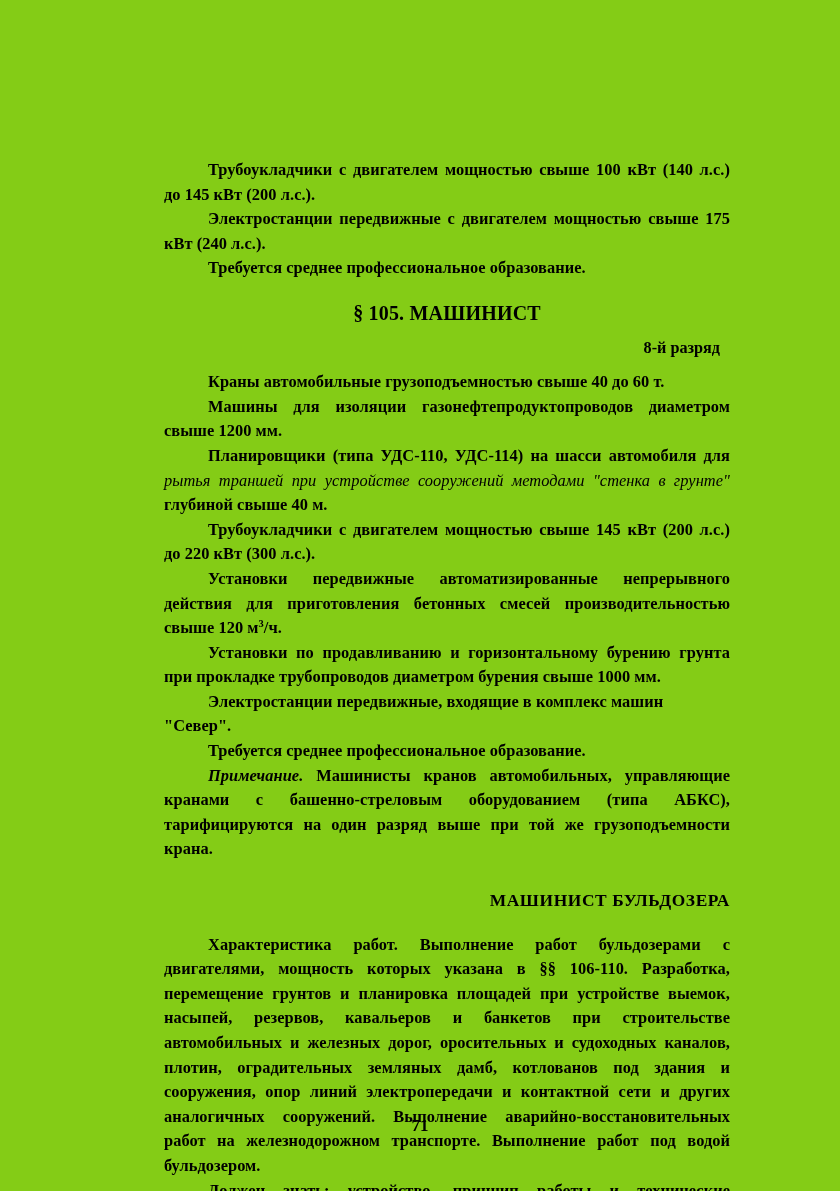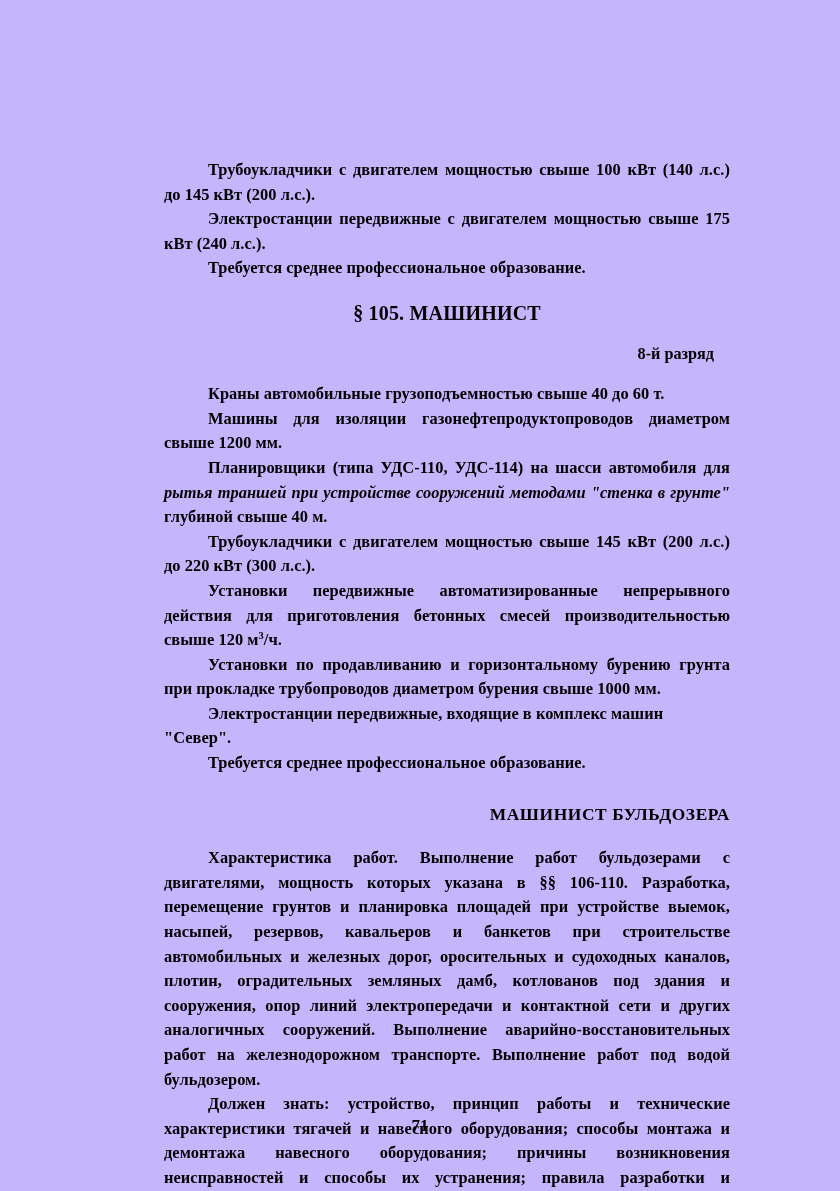--- a/index.html
+++ b/index.html
@@ -15,21 +15,21 @@
     color: #000000;
     position: relative;
     overflow: hidden;
   }
   .page {
     position: absolute;
     left: 0;
     top: 0;
     width: 840px;
     height: 1191px;
-    background: #c4b5fd;
+    background: #84cc16;
   }
   .content {
     position: absolute;
     left: 164px;
     top: 158px;
     width: 566px;
   }
   p.para {
     margin: 0;
     font-size: 16.4px;
@@ -46,21 +46,21 @@
   .section-title {
     margin: 0;
     font-size: 20px;
     line-height: 24.6px;
     font-weight: 700;
     text-align: center;
     text-indent: 0;
     letter-spacing: 0.2px;
   }
   .grade-line {
-    margin: 16px;
+    margin: 10px;
     font-size: 16.2px;
     line-height: 24.6px;
     font-weight: 700;
     text-align: right;
     text-indent: 0;
   }
   .job-title {
     margin: 0;
     font-size: 17.4px;
     line-height: 24.6px;
@@ -71,21 +71,21 @@
   }
   .spacer-md { height: 20px; }
   .spacer-lg { height: 26px; }
 
   .bi {
     font-weight: 700;
     font-style: italic;
   }
   .it {
     font-style: italic;
-    font-weight: 700;
+    font-weight: 400;
   }
   .bd {
     font-weight: 700;
   }
   sup {
     font-size: 64%;
     vertical-align: super;
     line-height: 0;
   }
   .page-number {
@@ -128,20 +128,21 @@
     <p class="para">Трубоукладчики с двигателем мощностью свыше 145 кВт  (200 л.с.) до 220 кВт (300 л.с.).</p>
 
     <p class="para"><span>Установки передвижные автоматизированные непрерывного действия для приготовления бетонных смесей производительностью свыше 120 м</span><sup>3</sup><span>/ч.</span></p>
 
     <p class="para">Установки по продавливанию и горизонтальному бурению грунта при прокладке трубопроводов диаметром бурения свыше 1000 мм.</p>
 
     <p class="para nojust">Электростанции передвижные, входящие в комплекс машин "Север".</p>
 
     <p class="para nojust">Требуется среднее профессиональное образование.</p>
 
+    <p class="para"><span class="bi">Примечание.</span><span> Машинисты кранов автомобильных, управляющие кранами с башенно-стреловым оборудованием (типа АБКС), тарифицируются на один разряд выше при той же грузоподъемности крана.</span></p>
 
     <div class="spacer-lg"></div>
 
     <p class="job-title">МАШИНИСТ БУЛЬДОЗЕРА</p>
 
     <div class="spacer-md"></div>
 
     <p class="para"><span class="bd">Характеристика работ.</span><span> Выполнение работ бульдозерами с двигателями, мощность которых указана в  </span><span class="bd">§§ 106-110.</span><span> Разработка, перемещение грунтов и планировка площадей при устройстве выемок, насыпей, резервов, кавальеров и банкетов при строительстве автомобильных и железных дорог, оросительных и судоходных каналов, плотин, оградительных земляных дамб, котлованов под здания и сооружения, опор линий электропередачи и контактной сети и других аналогичных сооружений. Выполнение аварийно-восстановительных работ на железнодорожном транспорте. Выполнение работ под водой бульдозером.</span></p>
 
     <p class="para"><span class="bd">Должен знать:</span><span> устройство, принцип работы и технические характеристики тягачей и навесного оборудования; способы монтажа и демонтажа навесного оборудования; причины возникновения неисправностей и способы их устранения; правила разработки и перемещения грунтов различных категорий при разной глубине разработки; правила послойной отсыпки на-</span></p>

